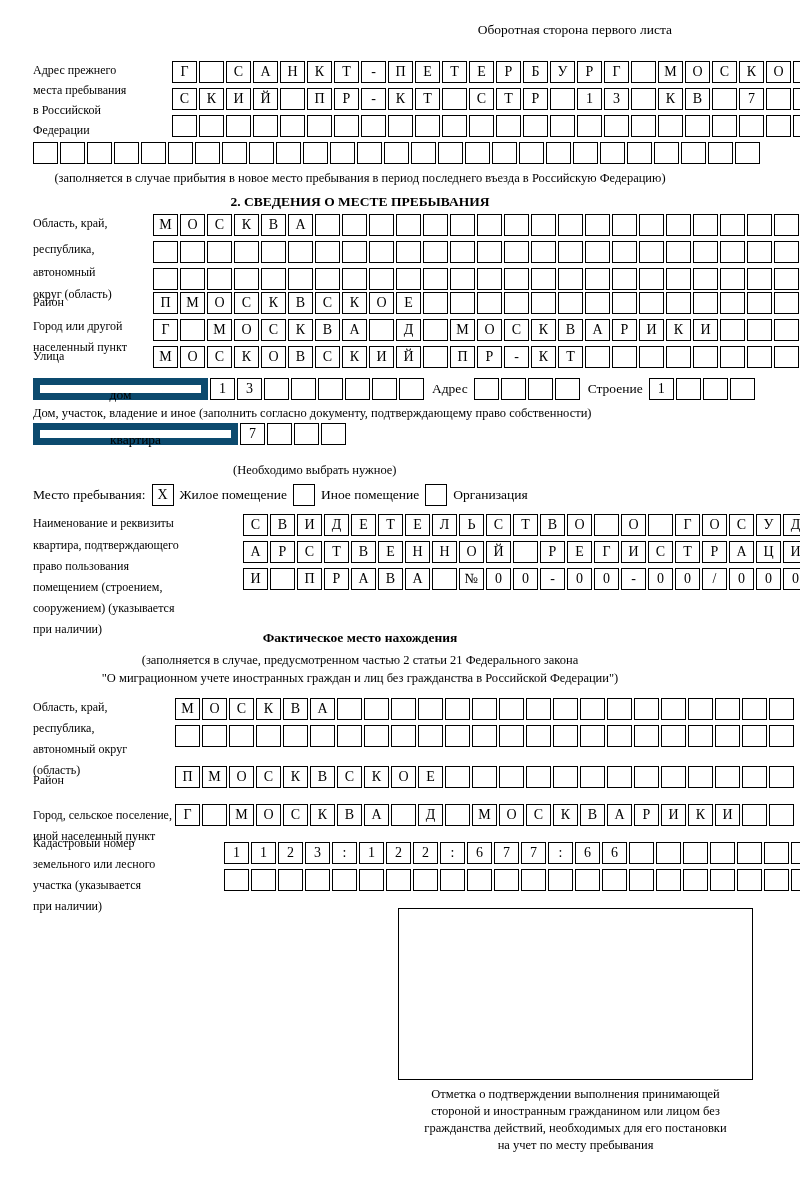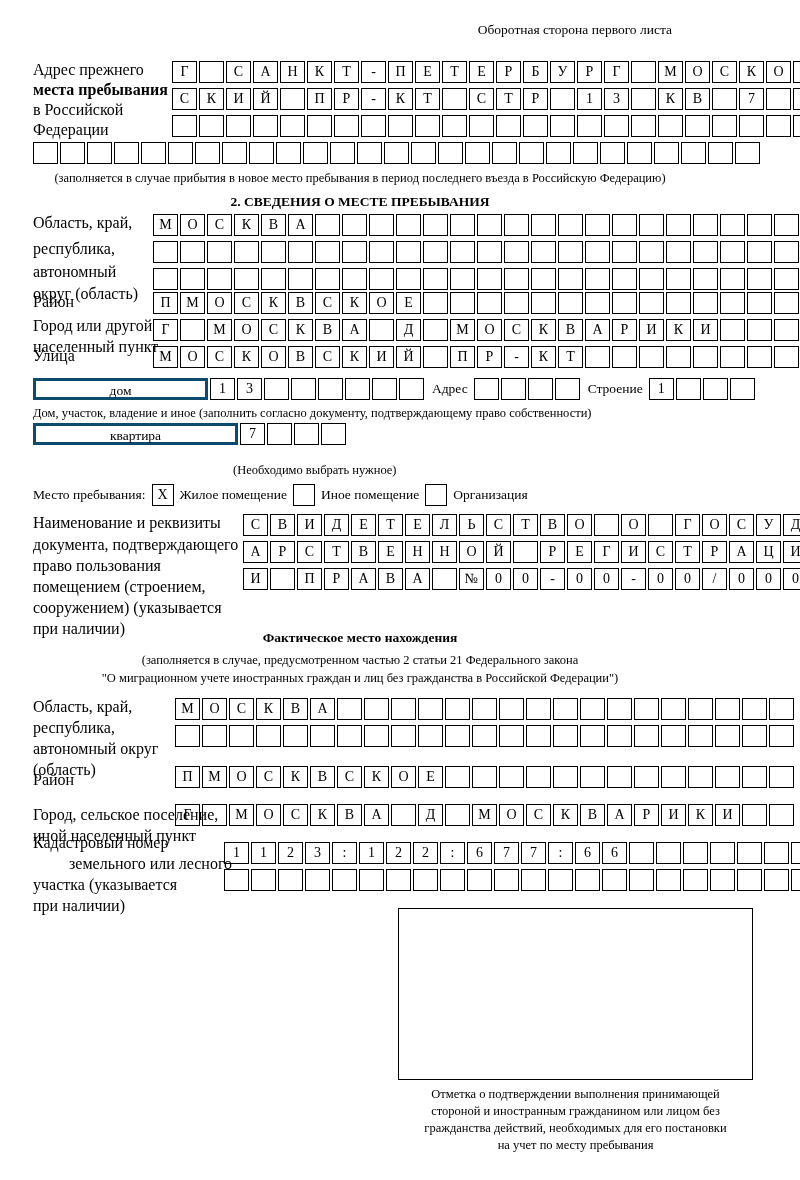--- a/index.html
+++ b/index.html
@@ -21,21 +21,21 @@
     height: 1180px;
   }
   .hdr-right {
     position: absolute;
     top: 22px;
     right: 48px;
     font-size: 13.5px;
   }
   .lbl {
     position: absolute;
-    font-size: 16px;
+    font-size: 12px;
     line-height: 20px;
     white-space: nowrap;
   }
   .lbl.small { font-size: 12.5px; }
   .center-title {
     position: absolute;
     width: 100%;
     text-align: center;
     font-size: 13.5px;
     font-weight: bold;
@@ -56,21 +56,21 @@
     height: 22px;
     border: 1px solid #000;
     margin-right: 2px;
     box-sizing: border-box;
     font-size: 14px;
     line-height: 20px;
     text-align: center;
     font-family: "Liberation Serif", serif;
   }
   .wide-field {
-    border: 3px solid #0c4a6e;
+    border: 7px solid #0c4a6e;
     box-sizing: border-box;
     height: 22px;
     font-size: 13.5px;
     line-height: 20px;
     text-align: center;
     margin-right: 2px;
   }
   .inline-label {
     font-size: 13.5px;
     line-height: 22px;
@@ -105,21 +105,21 @@
   }
 </style>
 </head>
 <body>
 
 <div class="page">
 
   <div class="hdr-right">Оборотная сторона первого листа</div>
 
   <div class="lbl" style="left:33px; top:60px;">Адрес прежнего</div>
-  <div class="lbl" style="left:33px; top:80px;font-weight:bold;">места пребывания</div>
+  <div class="lbl" style="left:33px; top:80px;">места пребывания</div>
   <div class="lbl" style="left:33px; top:100px;">в Российской</div>
   <div class="lbl" style="left:33px; top:120px;">Федерации</div>
 
   <div class="boxrow" id="prev-row-0" style="left:172px; top:61px;">
       <div class="cell">Г</div>
       <div class="cell"></div>
       <div class="cell">С</div>
       <div class="cell">А</div>
       <div class="cell">Н</div>
       <div class="cell">К</div>
@@ -443,21 +443,21 @@
     <div class="chk">X</div>
     <span class="inline-label">Жилое помещение</span>
     <div class="chk"></div>
     <span class="inline-label">Иное помещение</span>
     <div class="chk"></div>
     <span class="inline-label">Организация</span>
   </div>
   <div class="lbl small" style="left:233px; top:460px;">(Необходимо выбрать нужное)</div>
 
   <div class="lbl" style="left:33px; top:513px;">Наименование и реквизиты</div>
-  <div class="lbl" style="left:33px; top:535px;">документа, подтверждающего</div>
+  <div class="lbl" style="left:33px; top:535px;">квартира, подтверждающего</div>
   <div class="lbl" style="left:33px; top:556px;">право пользования</div>
   <div class="lbl" style="left:33px; top:577px;">помещением (строением,</div>
   <div class="lbl" style="left:33px; top:598px;">сооружением) (указывается</div>
   <div class="lbl" style="left:33px; top:619px;">при наличии)</div>
 
   <div class="boxrow" id="doc-row-0" style="left:243px; top:514px;">
       <div class="cell">С</div>
       <div class="cell">В</div>
       <div class="cell">И</div>
       <div class="cell">Д</div>
@@ -635,21 +635,21 @@
       <div class="cell">А</div>
       <div class="cell">Р</div>
       <div class="cell">И</div>
       <div class="cell">К</div>
       <div class="cell">И</div>
       <div class="cell"></div>
       <div class="cell"></div>
     </div>
 
   <div class="lbl" style="left:33px; top:833px;">Кадастровый номер</div>
-  <div class="lbl" style="left:33px; top:854px;margin-left:36px;">земельного или лесного</div>
+  <div class="lbl" style="left:33px; top:854px;">земельного или лесного</div>
   <div class="lbl" style="left:33px; top:875px;">участка (указывается</div>
   <div class="lbl" style="left:33px; top:896px;">при наличии)</div>
 
   <div class="boxrow" id="al-cad-0" style="left:224px; top:842px;">
       <div class="cell">1</div>
       <div class="cell">1</div>
       <div class="cell">2</div>
       <div class="cell">3</div>
       <div class="cell">:</div>
       <div class="cell">1</div>

